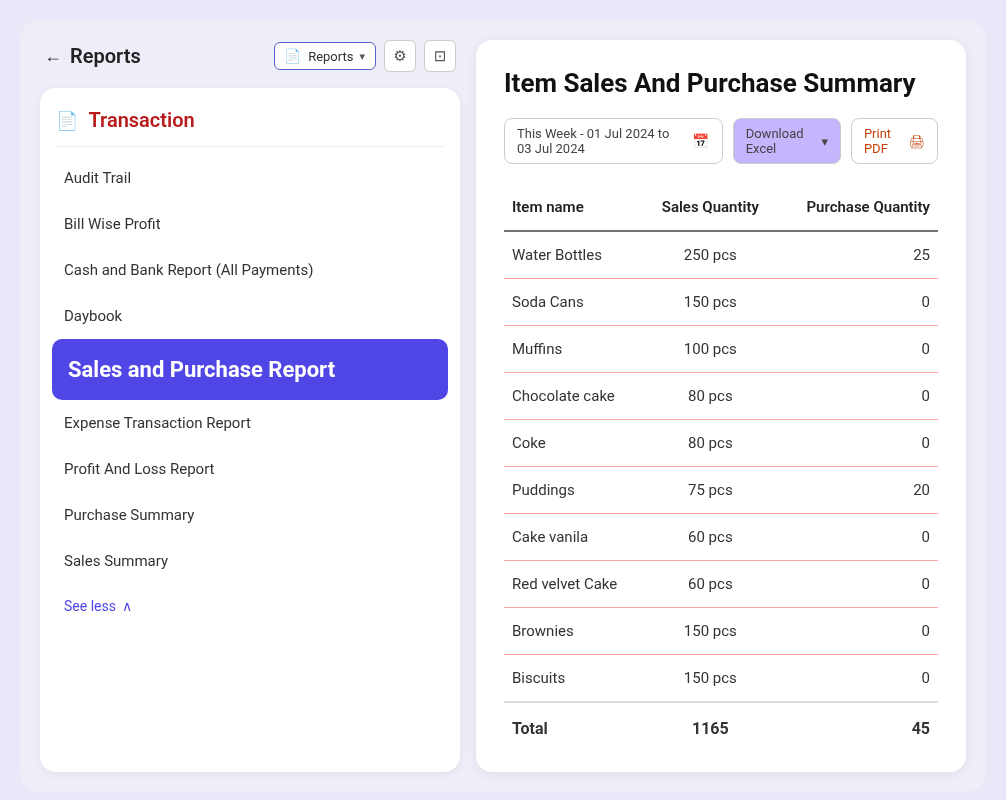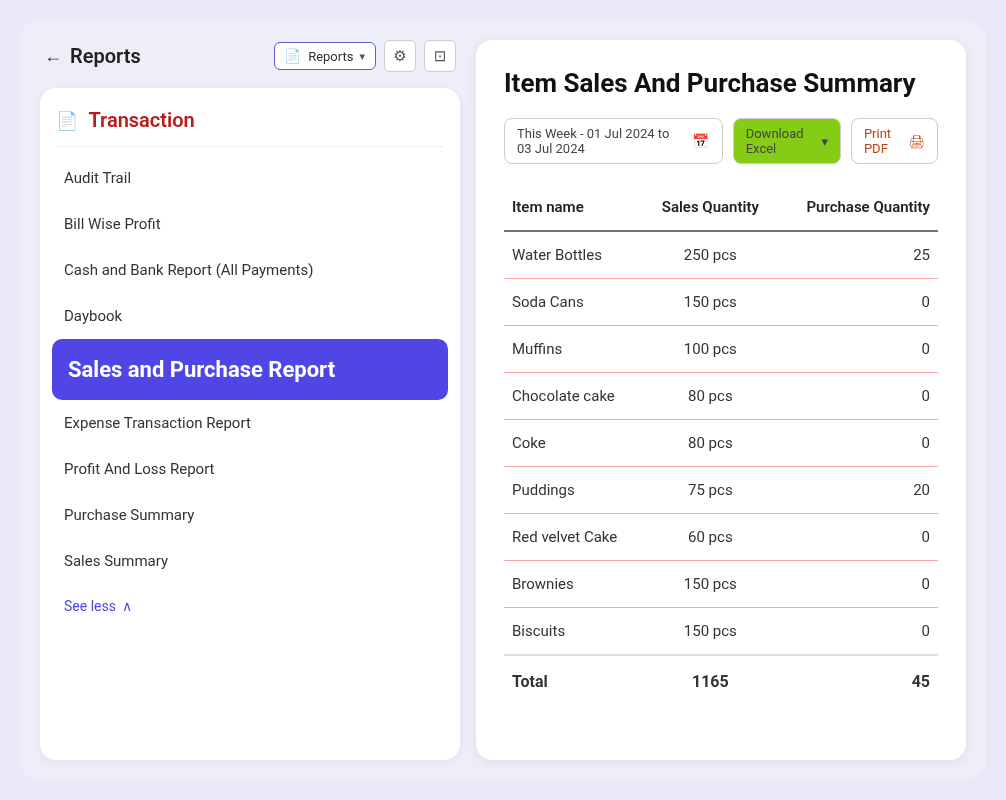--- a/index.html
+++ b/index.html
@@ -182,21 +182,21 @@
     .download-btn {
       display: flex;
       align-items: center;
       gap: 8px;
       border: 1.5px solid #ccc;
       border-radius: 8px;
       padding: 7px 12px;
       font-size: 13px;
       color: #444;
       cursor: pointer;
-      background: #84cc16;
+      background: #c4b5fd;
     }
     .print-btn {
       display: flex;
       align-items: center;
       gap: 8px;
       border: 1.5px solid #ccc;
       border-radius: 8px;
       padding: 7px 12px;
       font-size: 13px;
       color: #c2410c;
@@ -366,20 +366,25 @@
               <td>Coke</td>
               <td class="center">80 pcs</td>
               <td class="right">0</td>
             </tr>
             <tr>
               <td>Puddings</td>
               <td class="center">75 pcs</td>
               <td class="right">20</td>
             </tr>
             <tr>
+              <td>Cake vanila</td>
+              <td class="center">60 pcs</td>
+              <td class="right">0</td>
+            </tr>
+            <tr>
               <td>Red velvet Cake</td>
               <td class="center">60 pcs</td>
               <td class="right">0</td>
             </tr>
             <tr>
               <td>Brownies</td>
               <td class="center">150 pcs</td>
               <td class="right">0</td>
             </tr>
             <tr>

